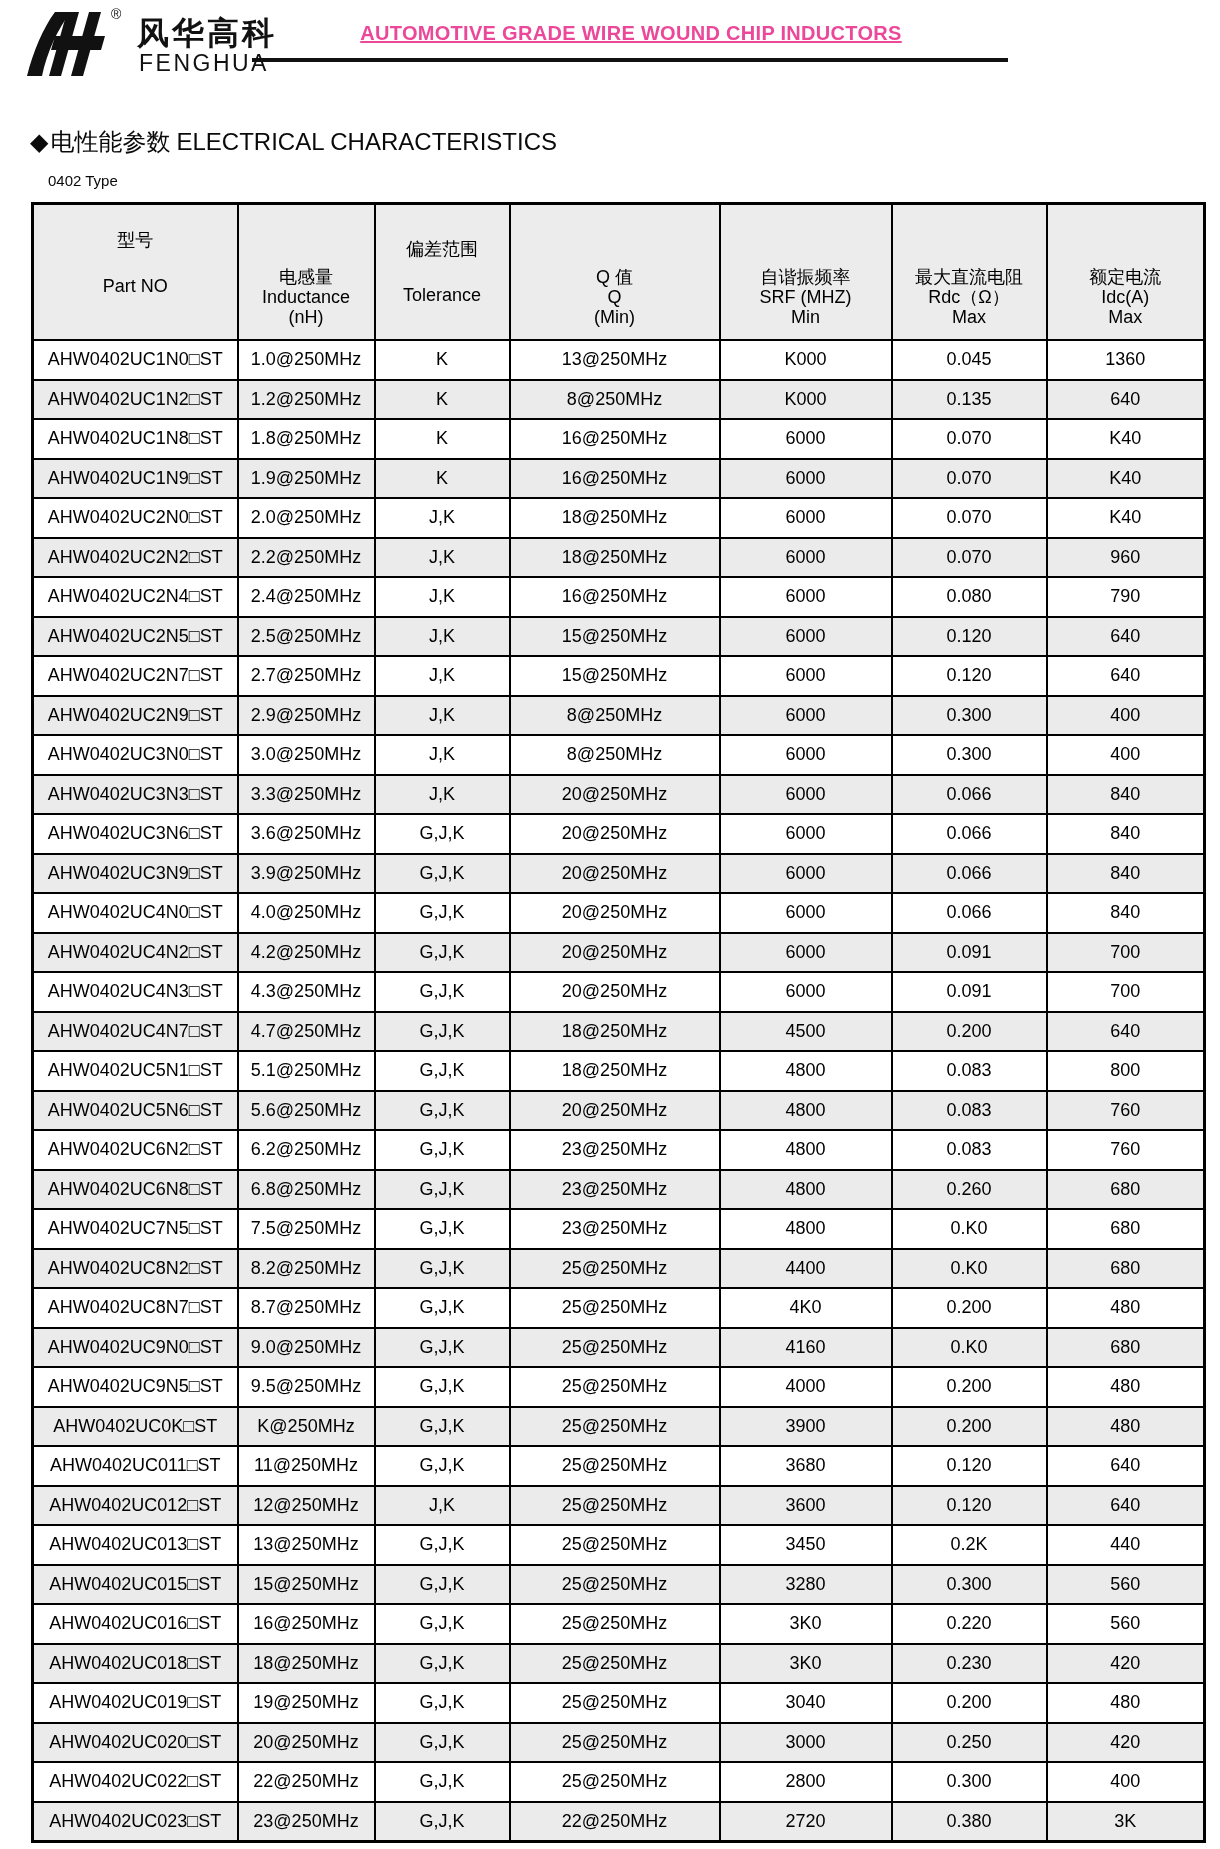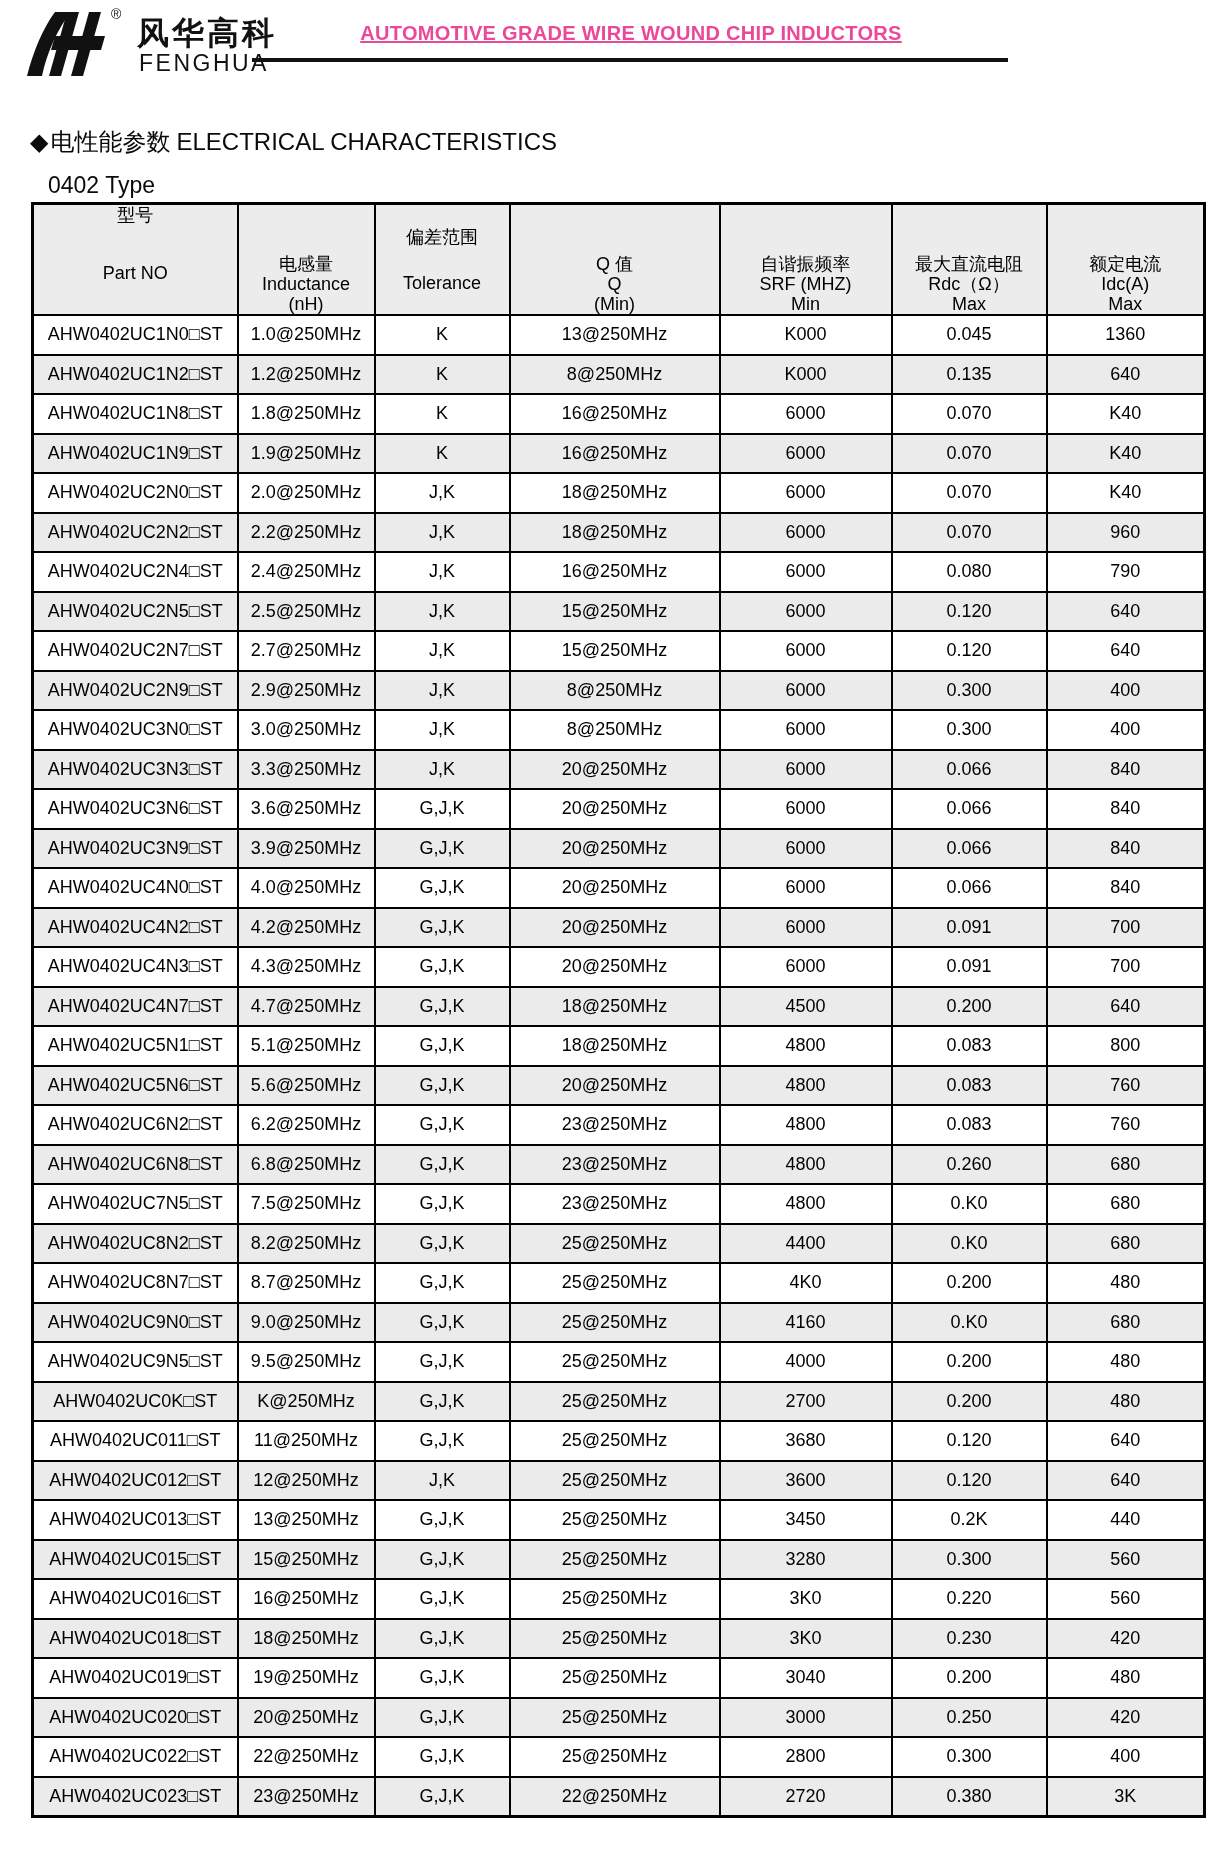--- a/index.html
+++ b/index.html
@@ -21,32 +21,32 @@
     position:absolute;left:252px;top:22px;width:758px;
     text-align:center;font-size:20px;font-weight:bold;letter-spacing:.3px;color:#ec4899;
     white-space:nowrap;
     text-decoration:underline;
   }
   .title-rule{position:absolute;left:252px;top:58px;width:756px;height:4px;background:#111;}
   
   .sec-heading{position:absolute;left:30px;top:126px;font-size:24px;color:#0a0a0a;white-space:nowrap;}
   .sec-heading .dia{margin-right:2px;}
   .sec-heading .en{margin-left:6px;text-align:right;}
-  .subtype{position:absolute;left:48px;top:172px;font-size:23px;color:#0a0a0a;}
+  .subtype{position:absolute;left:48px;top:172px;font-size:15px;color:#0a0a0a;}
   
   .tbl-wrap{position:absolute;left:31px;top:202px;width:1172px;}
   table{border-collapse:collapse;table-layout:fixed;width:1172px;border:3px solid #000;}
   th,td{border:2px solid #000;padding:0;text-align:center;vertical-align:middle;}
   th{background:#ececec;font-weight:normal;}
   td{height:37.5px;font-size:18px;background:#ffffff;}
   tr.shade td{background:#ebebeb;}
   .th-lines{display:flex;flex-direction:column;height:109px;font-size:18px;line-height:20px;}
   .th-lines span{display:block;}
   .col3line{justify-content:flex-end;}
-  .col2top{justify-content:flex-start;padding-top:0;row-gap:38px;}
+  .col2top{justify-content:flex-start;padding-top:25px;row-gap:26px;}
   .col2center{justify-content:center;row-gap:26px;}
   col.c0{width:205px;} col.c1{width:137px;} col.c2{width:135px;}
   col.c3{width:210px;} col.c4{width:172px;} col.c5{width:155px;} col.c6{width:158px;}
 </style>
 </head>
 <body>
 
 <div class="brand">
   <span class="logo-icon">
     <svg width="82" height="68" viewBox="0 0 82 68" aria-hidden="true">
@@ -375,21 +375,21 @@
           <td>25@250MHz</td>
           <td>4000</td>
           <td>0.200</td>
           <td>480</td>
         </tr>
         <tr class="shade">
           <td>AHW0402UC0K□ST</td>
           <td>K@250MHz</td>
           <td>G,J,K</td>
           <td>25@250MHz</td>
-          <td>2700</td>
+          <td>3900</td>
           <td>0.200</td>
           <td>480</td>
         </tr>
         <tr>
           <td>AHW0402UC011□ST</td>
           <td>11@250MHz</td>
           <td>G,J,K</td>
           <td>25@250MHz</td>
           <td>3680</td>
           <td>0.120</td>

